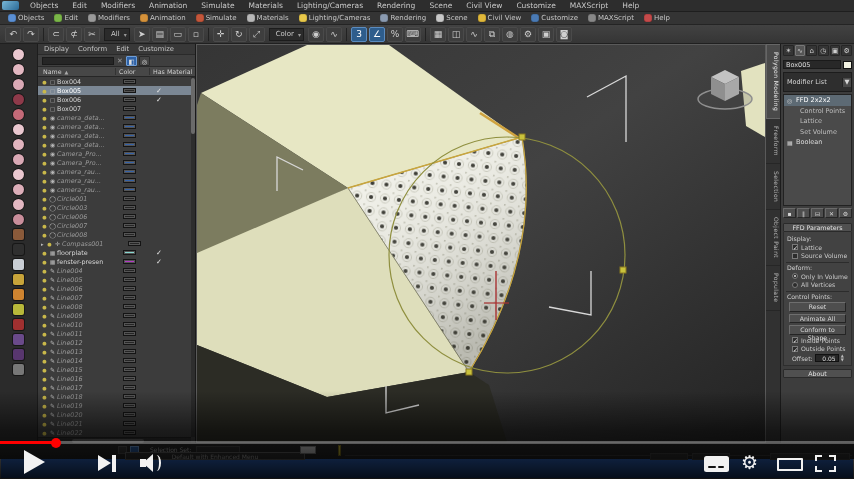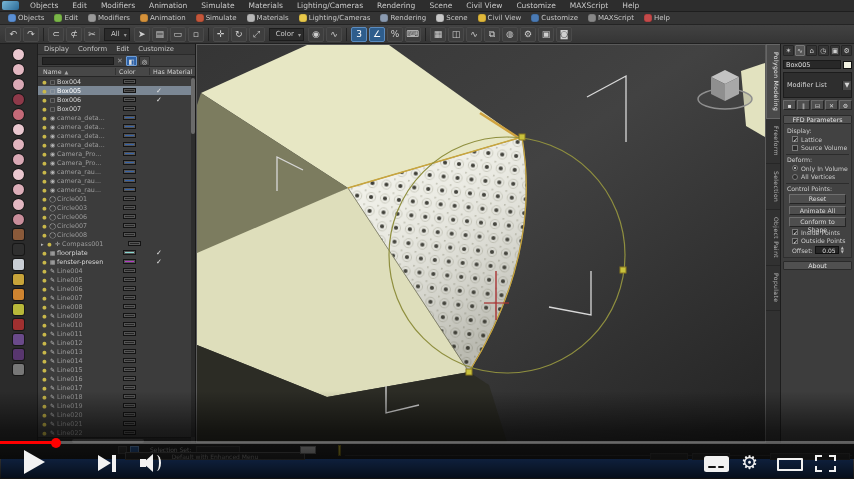--- a/index.html
+++ b/index.html
@@ -40,21 +40,21 @@
   .h-col{width:34px;padding-left:3px;border-right:1px solid #333;}
   .h-mat{flex:1;padding-left:3px;}
   .sortarrow{font-size:5px;color:#aaa;margin-left:3px;}
   .exp-rows{position:absolute;top:33px;left:0;right:4px;bottom:6px;overflow:hidden;}
   .xrow{height:9px;display:flex;align-items:center;padding-left:3px;}
   .xrow.sel{background:#7b8794;}
   .xexp{width:5px;color:#bbb;font-size:5px;}
   .xi1{width:7px;font-size:5px;color:#c9b84a;text-align:center;}
   .xi2{width:9px;font-size:6px;color:#b7b7b7;text-align:center;}
   .xnm{width:58px;color:#d6d6d6;font-size:6.4px;white-space:nowrap;overflow:hidden;}
-  .xnm.dim{color:#9b9b9b;}
+  .xnm.dim{color:#9b9b9b;font-style:italic;}
   .xrow.sel .xnm{color:#fff;font-style:normal;}
   .xsw{width:13px;height:4.5px;margin-left:8px;border:1px solid #141414;box-shadow:inset 0 0 0 1px #555;}
   .xck{width:46px;text-align:center;color:#e2e2e2;font-size:7px;line-height:8px;}
   .vscroll{position:absolute;right:0;top:33px;width:4px;bottom:6px;background:#2e2e2e;}
   .vthumb{position:absolute;top:1px;left:0;width:4px;height:56px;background:#6a6a6a;border-radius:2px;}
   .hscroll{position:absolute;left:0;right:4px;bottom:0;height:6px;background:#2e2e2e;border-top:1px solid #222;}
   .hthumb{position:absolute;left:34px;top:1px;width:72px;height:4px;background:#5d5d5d;border-radius:2px;}
   
   #viewport{position:absolute;left:196px;top:44px;width:570px;height:399px;border:1px solid #5a5a5a;background:#2e2e2e;}
   #viewport svg{position:absolute;left:0;top:0;}
@@ -64,21 +64,21 @@
   .vtab{writing-mode:vertical-rl;color:#b5b5b5;font-size:6px;padding:7px 0;letter-spacing:.4px;border-bottom:1px solid #262626;width:14px;text-align:center;}
   .vtab.act{background:#4a4a4a;color:#e8e8e8;border:1px solid #666;border-right:none;}
   
   #cmdpanel{position:absolute;left:781px;top:44px;width:73px;height:399px;background:#3d3d3d;padding:1px 2px;}
   .cp-tabs{height:12px;display:flex;gap:1px;}
   .cp-tab{flex:1;height:11px;background:#353535;border:1px solid #262626;color:#cfcfcf;font-size:7px;line-height:10px;text-align:center;border-radius:1px;}
   .cp-tab.act{background:#565656;border-color:#777;}
   .cp-name{height:11px;display:flex;align-items:center;gap:2px;margin-top:2px;}
   .cp-namebox{flex:1;height:9px;background:#282828;border:1px solid #1a1a1a;color:#ddd;font-size:6.5px;padding:0 2px;line-height:8px;}
   .cswatch{width:9px;height:8px;background:#f2f2e2;border:1px solid #111;}
-  .cp-modlist{height:26px;display:flex;align-items:center;margin-top:2px;background:#2e2e2e;border:1px solid #1c1c1c;justify-content:flex-end;}
+  .cp-modlist{height:20px;display:flex;align-items:center;margin-top:2px;background:#2e2e2e;border:1px solid #1c1c1c;justify-content:flex-end;}
   .cp-modlist span{flex:1;color:#d6d6d6;font-size:6.5px;padding-left:3px;}
   .mlarrow{width:9px;height:9px;background:#4a4a4a;border-left:1px solid #222;color:#ccc;font-size:5px;line-height:9px;text-align:center;flex:none !important;padding:0 !important;}
   .cp-stack{height:112px;margin-top:2px;background:#4a4a4a;border:1px solid #222;overflow:hidden;}
   .stk{height:10.5px;display:flex;align-items:center;padding-left:3px;color:#dcdcdc;font-size:6.5px;}
   .stk.ind{padding-left:16px;color:#bdbdbd;}
   .stk.sel{background:#5d6a74;color:#fff;}
   .stki{width:9px;font-size:6px;color:#cfcfcf;}
   .cp-btnrow{height:12px;display:flex;gap:1px;margin-top:2px;justify-content:space-between;}
   .cp-sbtn{flex:1;height:10px;background:#4e4e4e;border:1px solid #6a6a6a;border-bottom-color:#262626;border-right-color:#262626;color:#d6d6d6;font-size:6px;line-height:9px;text-align:center;border-radius:1px;}
   .cp-rollhead{height:9px;margin-top:3px;background:#505050;border:1px solid #2a2a2a;color:#e2e2e2;font-size:6.3px;line-height:8px;text-align:center;border-radius:1px;}
@@ -660,20 +660,39 @@
       <span class="cp-tab">⚙</span>
     </div>
     <div class="cp-name">
       <span class="cp-namebox">Box005</span>
       <span class="cswatch"></span>
     </div>
     <div class="cp-modlist">
       <span>Modifier List</span>
       <span class="mlarrow">▼</span>
     </div>
+    <div class="cp-stack" id="cpstack">
+        <div class="stk sel">
+          <span class="stki">◎</span>
+          <span class="stkt">FFD 2x2x2</span>
+        </div>
+        <div class="stk ind">
+          <span class="stkt">Control Points</span>
+        </div>
+        <div class="stk ind">
+          <span class="stkt">Lattice</span>
+        </div>
+        <div class="stk ind">
+          <span class="stkt">Set Volume</span>
+        </div>
+        <div class="stk">
+          <span class="stki">▦</span>
+          <span class="stkt">Boolean</span>
+        </div>
+      </div>
     <div class="cp-btnrow">
       <span class="cp-sbtn">▪</span>
       <span class="cp-sbtn">∥</span>
       <span class="cp-sbtn">⊟</span>
       <span class="cp-sbtn">✕</span>
       <span class="cp-sbtn">⚙</span>
     </div>
     <div class="cp-rollhead">FFD Parameters</div>
     <div class="cp-body">
       <div class="lbl">Display:</div>

